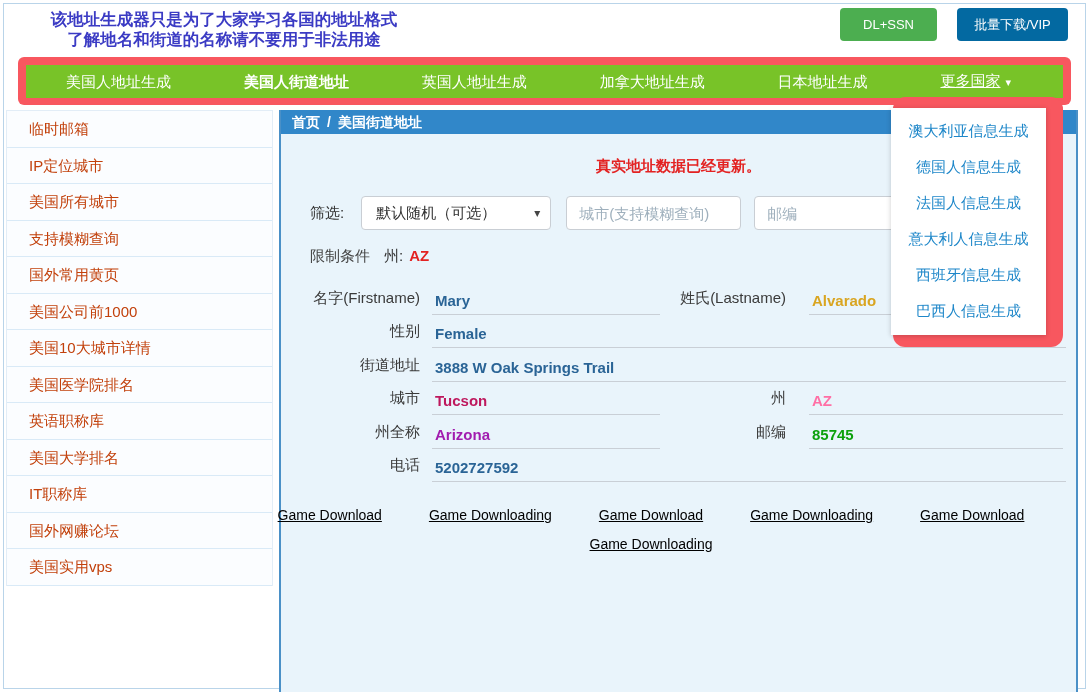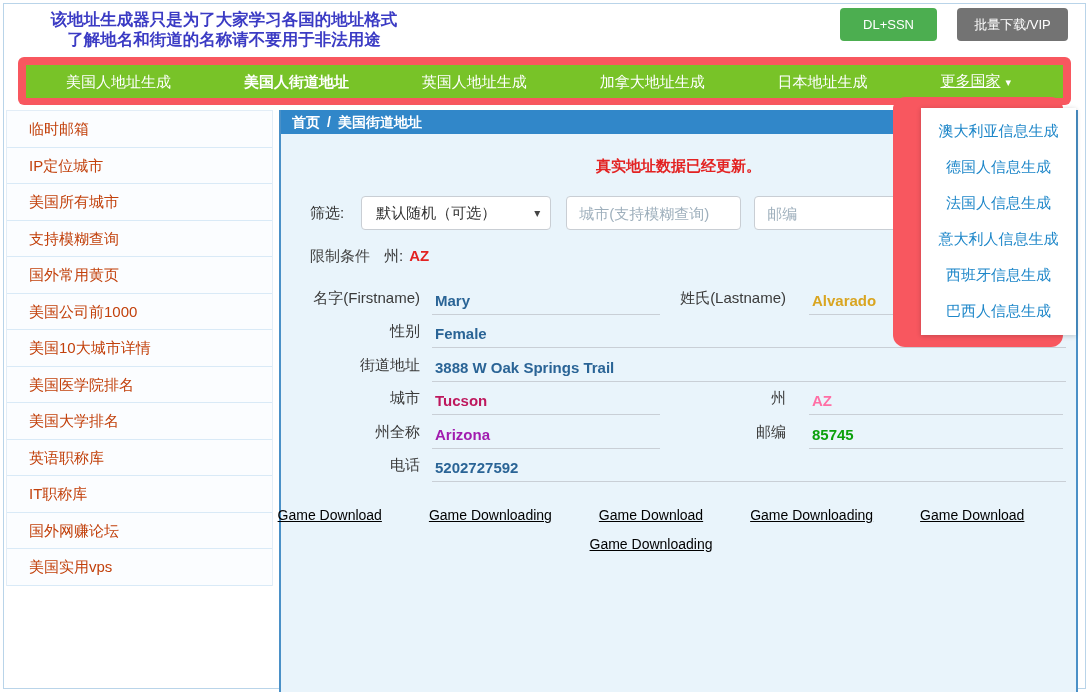--- a/index.html
+++ b/index.html
@@ -6,36 +6,36 @@
   html,body { width:1089px; height:692px; background:#fff;
     font-family:"Liberation Sans","DejaVu Sans",sans-serif; overflow:hidden; position:relative; }
   .page-frame { position:absolute; inset:3px; border:1px solid #b9d4e9; pointer-events:none; z-index:0; }
 
   
   .disclaimer { position:absolute; left:28px; top:9px; width:392px; text-align:center;
     color:#3b3bc4; font-weight:bold; font-size:16.5px; line-height:20px; z-index:2; }
   .btn { position:absolute; top:8px; height:33px; border:none; border-radius:4px;
     color:#fff; font-size:13px; font-family:inherit; cursor:pointer; z-index:2; }
   .btn-dlssn { right:152px; width:97px; background:#4cae50; }
-  .btn-vip   { right:21px;  width:111px; background:#737373;margin-left:36px; }
+  .btn-vip   { right:21px;  width:111px; background:#0369a1;margin-left:36px; }
 
   
   .nav-annot { position:absolute; left:18px; top:57px; width:1053px; height:48px;
     background:#f8575f; border-radius:6px; z-index:5; }
   .nav-bar { position:absolute; left:8px; top:8px; width:1037px; height:33px; background:#78c328;
     display:flex; align-items:center; justify-content:space-between; padding:0 52px 0 40px; }
   .nav-item { color:#fff; font-size:15px; line-height:33px; cursor:pointer; white-space:nowrap; }
   .nav-item.active { font-weight:bold; }
   .nav-item.more { text-decoration:underline; }
   .caret { font-size:11px; margin-left:5px; text-decoration:none; display:inline-block; }
 
   
   .dd-annot { position:absolute; left:893px; top:97px; width:170px; height:250px;
     background:#f8575f; border-radius:12px; z-index:6; }
-  .dd-panel { position:absolute; left:921px; top:108px; width:155px; height:227px; background:#fff;
+  .dd-panel { position:absolute; left:891px; top:108px; width:155px; height:227px; background:#fff;
     box-shadow:0 1px 5px rgba(0,0,0,.2); z-index:7; display:flex; flex-direction:column;
     justify-content:space-around; align-items:center; padding:6px 0; }
   .dd-item { color:#1e87c9; font-size:15px; cursor:pointer; white-space:nowrap; }
 
   
   .sidebar { position:absolute; left:6px; top:110px; width:267px; z-index:1;
     border:1px solid #e2edf7; border-bottom:none; background:#fbfdff; }
   .side-item { height:36.5px; line-height:35.5px; padding-left:22px; font-size:15px;
     color:#c2410c; border-bottom:1px solid #d9eaf7; cursor:pointer; background:#fbfdff; }
 
@@ -106,22 +106,22 @@
 
 <div class="sidebar">
   <div class="side-item">临时邮箱</div>
   <div class="side-item">IP定位城市</div>
   <div class="side-item">美国所有城市</div>
   <div class="side-item">支持模糊查询</div>
   <div class="side-item">国外常用黄页</div>
   <div class="side-item">美国公司前1000</div>
   <div class="side-item">美国10大城市详情</div>
   <div class="side-item">美国医学院排名</div>
+  <div class="side-item">英语职称库</div>
   <div class="side-item">美国大学排名</div>
-  <div class="side-item">英语职称库</div>
   <div class="side-item">IT职称库</div>
   <div class="side-item">国外网赚论坛</div>
   <div class="side-item">美国实用vps</div>
 </div>
 
 <div class="main">
   <div class="breadcrumb">
     <span class="crumb">首页</span><span class="crumb-sep">/</span><span>美国街道地址</span>
   </div>
 

